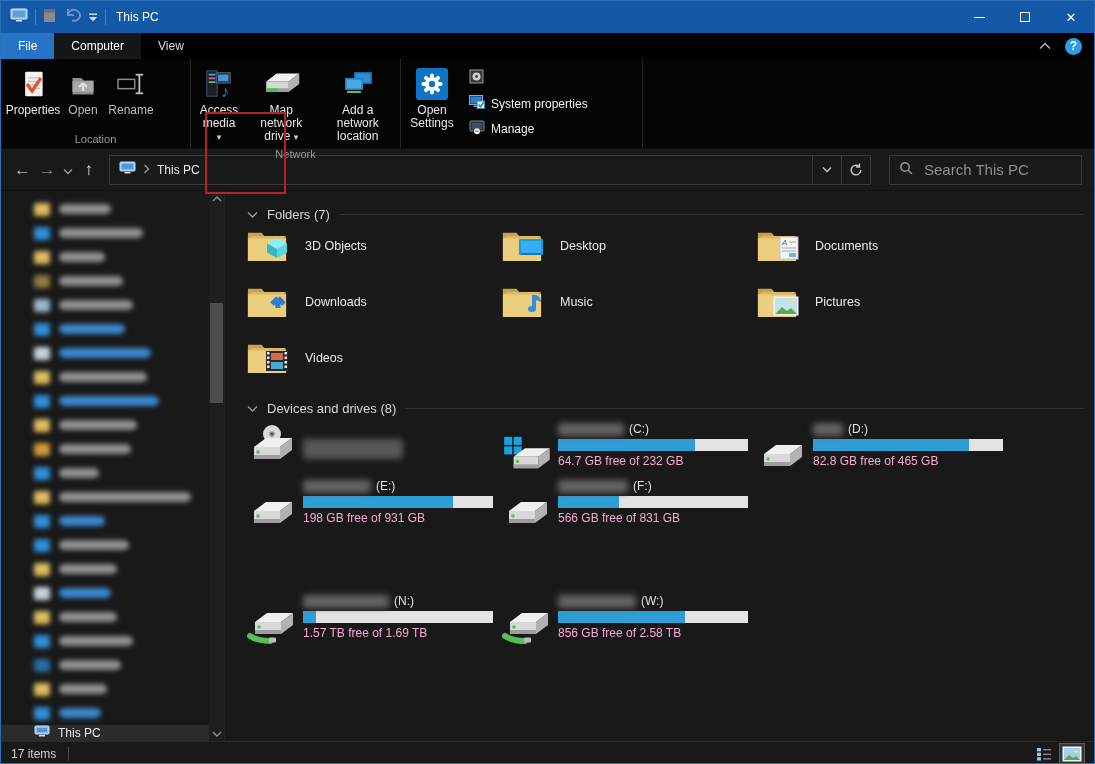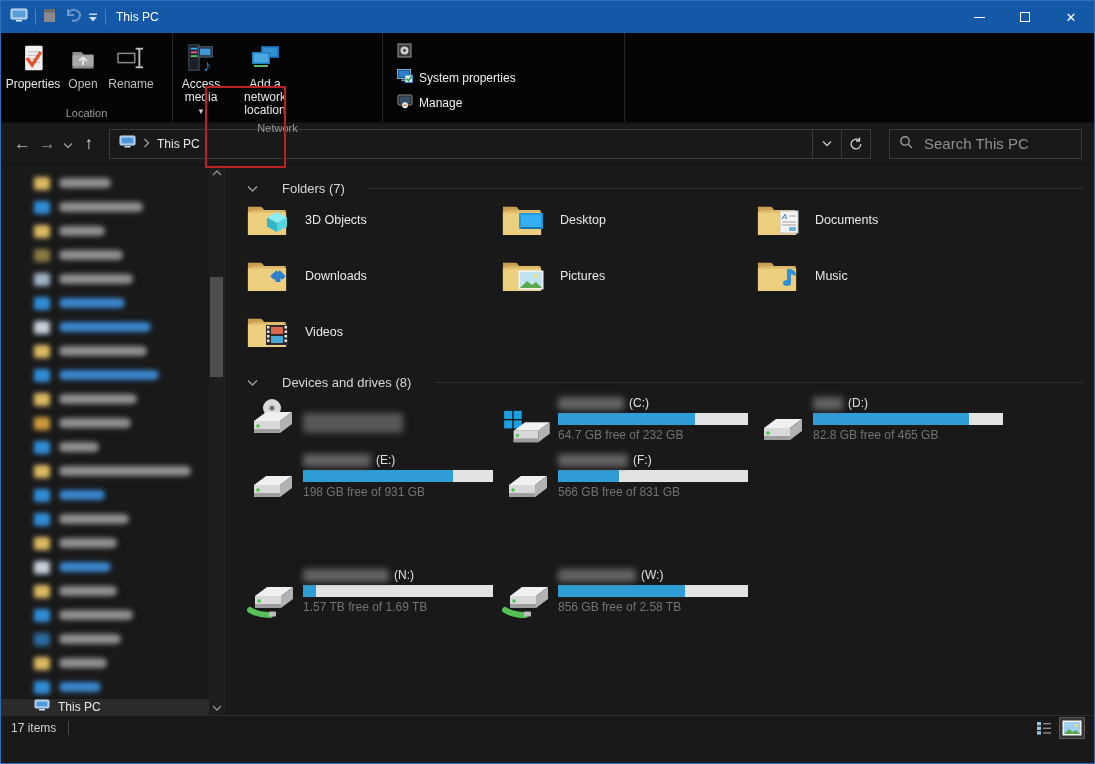--- a/index.html
+++ b/index.html
@@ -59,21 +59,21 @@
   .tree-row{height:24px;display:flex;align-items:center;padding-left:33px;gap:9px;filter:blur(2.6px);}
   .tr-ic{width:16px;height:13px;border-radius:2px;flex:0 0 auto;}
   .tr-tx{height:10px;border-radius:5px;}
   .thispc-row{height:19px;display:flex;align-items:center;gap:8px;padding-left:33px;background:#2b2b2b;color:#e8e8e8;font-size:12px;margin-bottom:2px;}
   .vscroll{width:15px;background:#1e1e1e;display:flex;flex-direction:column;align-items:center;position:relative;}
   .vs-arrow{height:15px;display:flex;align-items:center;justify-content:center;width:100%;}
   .vs-thumb{position:absolute;top:112px;left:1px;width:13px;height:100px;background:#4d4d4d;}
   .vs-down{position:absolute;bottom:0;}
   .main{flex:1;background:#191919;border-left:1px solid #242424;padding:12px 0 0 22px;overflow:hidden;}
 
-  .sec-head{display:flex;align-items:center;height:22px;gap:24px;padding-right:10px;}
+  .sec-head{display:flex;align-items:center;height:22px;gap:9px;padding-right:10px;}
   .sec-title{color:#d8d8d8;font-size:13px;white-space:nowrap;}
   .sec-line{flex:1;height:1px;background:#2e2e2e;}
   .grid{display:grid;grid-template-columns:repeat(3,255px);}
   .grid.folders{grid-auto-rows:56px;}
   .grid.drives{grid-auto-rows:57px;}
 
   .tile{display:flex;align-items:flex-start;gap:18px;padding-top:4px;}
   .f-ic{position:relative;width:40px;height:34px;flex:0 0 auto;}
   .f-ic .glyph{position:absolute;right:-2px;bottom:-1px;}
   .tile-label{color:#eaeaea;font-size:12.5px;margin-top:10px;}
@@ -82,21 +82,21 @@
   .d-ic{width:48px;flex:0 0 auto;display:flex;align-items:flex-end;justify-content:center;padding-bottom:4px;}
   .dtile.cd{align-items:center;}
   .dtile.cd .d-ic{align-items:center;padding-bottom:10px;}
   .d-info{padding-top:2px;}
   .d-name{height:16px;display:flex;align-items:center;gap:5px;}
   .blob{display:inline-block;height:13px;background:#636363;border-radius:3px;filter:blur(3px);}
   .blob.big{height:20px;background:#575757;}
   .d-letter{color:#e0e0e0;font-size:12px;}
   .d-bar{width:190px;height:12px;background:#e3e3e3;margin-top:2px;}
   .d-fill{height:100%;background:#2f9ed6;}
-  .d-free{color:#737373;font-size:12px;margin-top:3px;}
+  .d-free{color:#f9a8d4;font-size:12px;margin-top:3px;}
 
   
   .statusbar{height:24px;border-top:1px solid #2b2b2b;background:#191919;display:flex;align-items:center;padding:0 10px;color:#cfcfcf;font-size:12px;gap:12px;}
   .sb-sep{width:1px;height:14px;background:#4a4a4a;}
   .sb-right{margin-left:auto;display:flex;align-items:center;gap:4px;}
   .view-btn{width:24px;height:20px;display:flex;align-items:center;justify-content:center;}
   .view-btn.active{background:#353535;outline:1px solid #5a5a5a;}
 </style>
 </head>
 <body>
@@ -140,25 +140,36 @@
         </div>
       <div class="cap-btn">
           <span class="max-glyph"></span>
         </div>
       <div class="cap-btn">
           <span class="close-glyph">✕</span>
         </div>
     </div>
   </div>
 
+  <div class="tabstrip">
+    <div class="tab file">File</div>
+    <div class="tab active">Computer</div>
+    <div class="tab">View</div>
+    <div class="tabstrip-right">
+      <span><svg width="12" height="8">
+            <polyline points="1,6.5 6,1.5 11,6.5" class="chev" style="stroke:#b9b9b9"></polyline>
+          </svg></span>
+      <span class="help-circle">?</span>
+    </div>
+  </div>
 
   <div class="ribbon">
     <div class="hl-box"></div>
 
-    <div class="rgroup" style="width:172px;">
+    <div class="rgroup" style="width:190px;">
       <div class="rgroup-body">
         <div class="rbtn" style="width:56px;">
           <span class="ric">
             <svg width="28" height="30" viewBox="0 0 32 32">
                 <rect x="7" y="2" width="20" height="28" rx="1.5" fill="#f2f2f2"></rect>
                 <g stroke="#c9c9c9" stroke-width="1.6">
                   <line x1="10" y1="9" x2="24" y2="9"></line>
                   <line x1="10" y1="13" x2="24" y2="13"></line>
                   <line x1="10" y1="17" x2="24" y2="17"></line>
                   <line x1="10" y1="21" x2="24" y2="21"></line>
@@ -206,36 +217,64 @@
                 <rect x="5" y="13" width="7" height="2" fill="#57c06a"></rect>
                 <rect x="13" y="4" width="15" height="11" fill="#27313f" stroke="#5a6a7e"></rect>
                 <rect x="15" y="6" width="11" height="7" fill="#3e9ad8"></rect>
                 <text x="18" y="30" font-size="17" fill="#2e86d4">♪</text>
               </svg>
           </span>
           <span class="rlabel"><span>Access media</span> <span class="dd-caret">▾</span></span>
         </div>
         <div class="rbtn" style="width:80px;">
           <span class="ric">
+            <svg width="40" height="30" viewBox="0 0 46 34">
+                <polygon points="6,14 18,5 44,5 32,14" fill="#f0f0f0"></polygon>
+                <polygon points="32,14 44,5 44,17 32,26" fill="#b2b2b2"></polygon>
+                <rect x="6" y="14" width="26" height="12" fill="#d6d6d6"></rect>
+                <rect x="6" y="22" width="26" height="4" fill="#9e9e9e"></rect>
+                <rect x="6" y="22" width="13" height="4" fill="#4fbf4f"></rect>
+              </svg>
+          </span>
+          <span class="rlabel"><span>Map network drive</span> <span class="dd-caret">▾</span></span>
+        </div>
+        <div class="rbtn" style="width:80px;">
+          <span class="ric">
             <svg width="32" height="28" viewBox="0 0 32 28">
                 <rect x="12" y="2" width="18" height="12" fill="#1767a8"></rect>
                 <rect x="13.5" y="3.5" width="15" height="9" fill="#2f8fd0"></rect>
                 <rect x="3" y="8" width="18" height="12" fill="#1d7cc4"></rect>
                 <rect x="4.5" y="9.5" width="15" height="9" fill="#49a8e0"></rect>
                 <rect x="5" y="21" width="14" height="2" fill="#57bf57"></rect>
               </svg>
           </span>
           <span class="rlabel">Add a network location</span>
         </div>
       </div>
       <div class="rgroup-label">Network</div>
     </div>
 
     <div class="rgroup" style="width:242px;">
       <div class="rgroup-body">
+        <div class="rbtn" style="width:54px;">
+          <span class="ric">
+            <svg width="32" height="32" viewBox="0 0 34 34">
+                <rect width="34" height="34" rx="3" fill="#1173c5"></rect>
+                <g fill="#fff">
+                  <rect x="15" y="6" width="4" height="22" rx="1.5"></rect>
+                  <rect x="15" y="6" width="4" height="22" rx="1.5" transform="rotate(45 17 17)"></rect>
+                  <rect x="15" y="6" width="4" height="22" rx="1.5" transform="rotate(90 17 17)"></rect>
+                  <rect x="15" y="6" width="4" height="22" rx="1.5" transform="rotate(135 17 17)"></rect>
+                  <circle cx="17" cy="17" r="7.5"></circle>
+                </g>
+                <circle cx="17" cy="17" r="3.4" fill="#1173c5"></circle>
+              </svg>
+          </span>
+          <span class="rlabel">Open Settings</span>
+        </div>
         <div class="sys-small">
           <div class="sbtn">
             <span>
               <svg width="16" height="16">
                   <rect x="1" y="1" width="13" height="13" fill="#3a3a3a" stroke="#9a9a9a"></rect>
                   <circle cx="7.5" cy="7.5" r="4" fill="#cfcfcf"></circle>
                   <circle cx="7.5" cy="7.5" r="1.4" fill="#3a3a3a"></circle>
                 </svg>
             </span>
           </div>
@@ -485,38 +524,38 @@
                   <path d="M11 2 v10 M11 12 l-6 -6 M11 12 l6 -6" stroke="#2f7fd0" stroke-width="5" fill="none" transform="rotate(180 11 8)"></path>
                   <path d="M11 4 v10 l-6 -6 h12z" fill="#2f7fd0"></path>
                 </svg></span></span>
             <span class="tile-label">Downloads</span>
           </div>
           <div class="tile">
             <span class="f-ic"><svg width="40" height="33" viewBox="0 0 44 36">
                 <path d="M1 4 h15 l4 5 h23 v26 H1z" fill="#c9a052"></path>
                 <path d="M1 10 h42 v25 H1z" fill="#eccf7e"></path>
                 <path d="M1 10 l5 -2.5 h37 l-3 2.5z" fill="#dcb967"></path>
+              </svg><span class="glyph"><svg width="20" height="24" viewBox="0 0 20 24">
+                  <path d="M8 3 h4 v14 a4 3 0 1 1 -4 -3z" fill="#2f8fd8"></path>
+                  <path d="M12 3 q5 2 5 7 l-5 -2z" fill="#2f8fd8"></path>
+                </svg></span></span>
+            <span class="tile-label">Music</span>
+          </div>
+          <div class="tile">
+            <span class="f-ic"><svg width="40" height="33" viewBox="0 0 44 36">
+                <path d="M1 4 h15 l4 5 h23 v26 H1z" fill="#c9a052"></path>
+                <path d="M1 10 h42 v25 H1z" fill="#eccf7e"></path>
+                <path d="M1 10 l5 -2.5 h37 l-3 2.5z" fill="#dcb967"></path>
               </svg><span class="glyph"><svg width="26" height="20" viewBox="0 0 26 20">
                   <rect x="0.5" y="0.5" width="25" height="19" fill="#f2f2f2"></rect>
                   <rect x="2" y="2" width="22" height="16" fill="#bfe3f0"></rect>
                   <path d="M2 18 l7 -7 5 4 4 -3 6 6z" fill="#58a84c"></path>
                   <circle cx="18" cy="6" r="2" fill="#f7e27a"></circle>
                 </svg></span></span>
             <span class="tile-label">Pictures</span>
-          </div>
-          <div class="tile">
-            <span class="f-ic"><svg width="40" height="33" viewBox="0 0 44 36">
-                <path d="M1 4 h15 l4 5 h23 v26 H1z" fill="#c9a052"></path>
-                <path d="M1 10 h42 v25 H1z" fill="#eccf7e"></path>
-                <path d="M1 10 l5 -2.5 h37 l-3 2.5z" fill="#dcb967"></path>
-              </svg><span class="glyph"><svg width="20" height="24" viewBox="0 0 20 24">
-                  <path d="M8 3 h4 v14 a4 3 0 1 1 -4 -3z" fill="#2f8fd8"></path>
-                  <path d="M12 3 q5 2 5 7 l-5 -2z" fill="#2f8fd8"></path>
-                </svg></span></span>
-            <span class="tile-label">Music</span>
           </div>
           <div class="tile">
             <span class="f-ic"><svg width="40" height="33" viewBox="0 0 44 36">
                 <path d="M1 4 h15 l4 5 h23 v26 H1z" fill="#c9a052"></path>
                 <path d="M1 10 h42 v25 H1z" fill="#eccf7e"></path>
                 <path d="M1 10 l5 -2.5 h37 l-3 2.5z" fill="#dcb967"></path>
               </svg><span class="glyph"><svg width="24" height="22" viewBox="0 0 24 22">
                   <rect x="1" y="1" width="22" height="20" fill="#2a2a2a"></rect>
                   <g fill="#e8e8e8">
                     <rect x="2" y="2" width="2.5" height="2.5"></rect>

